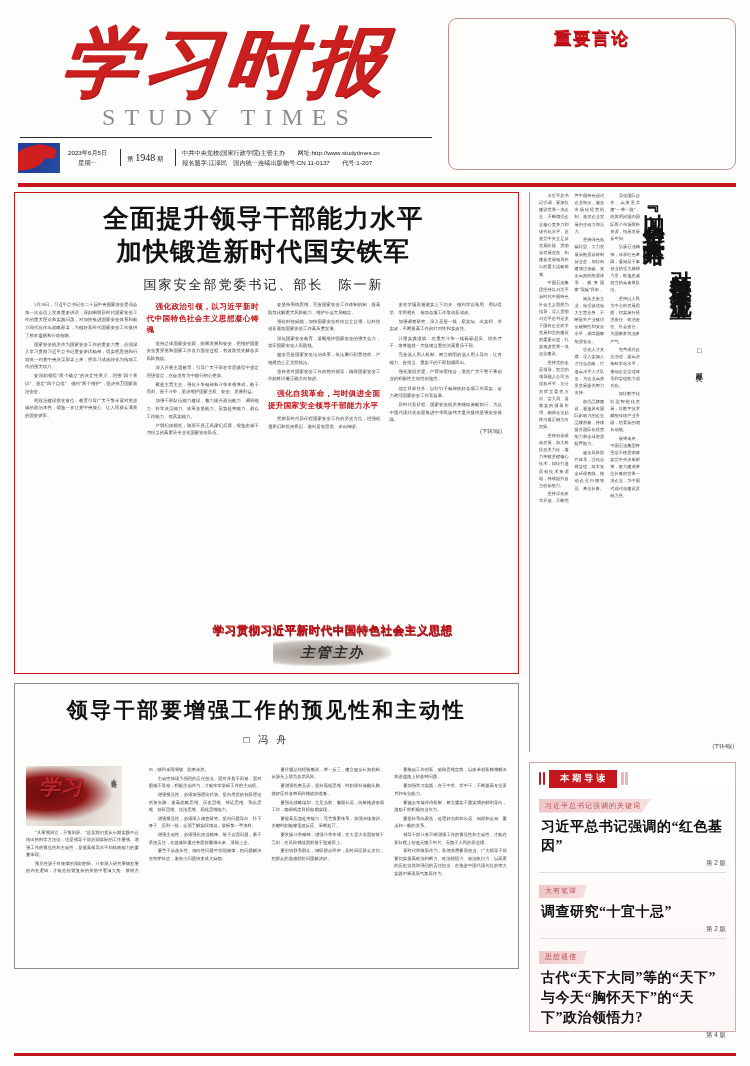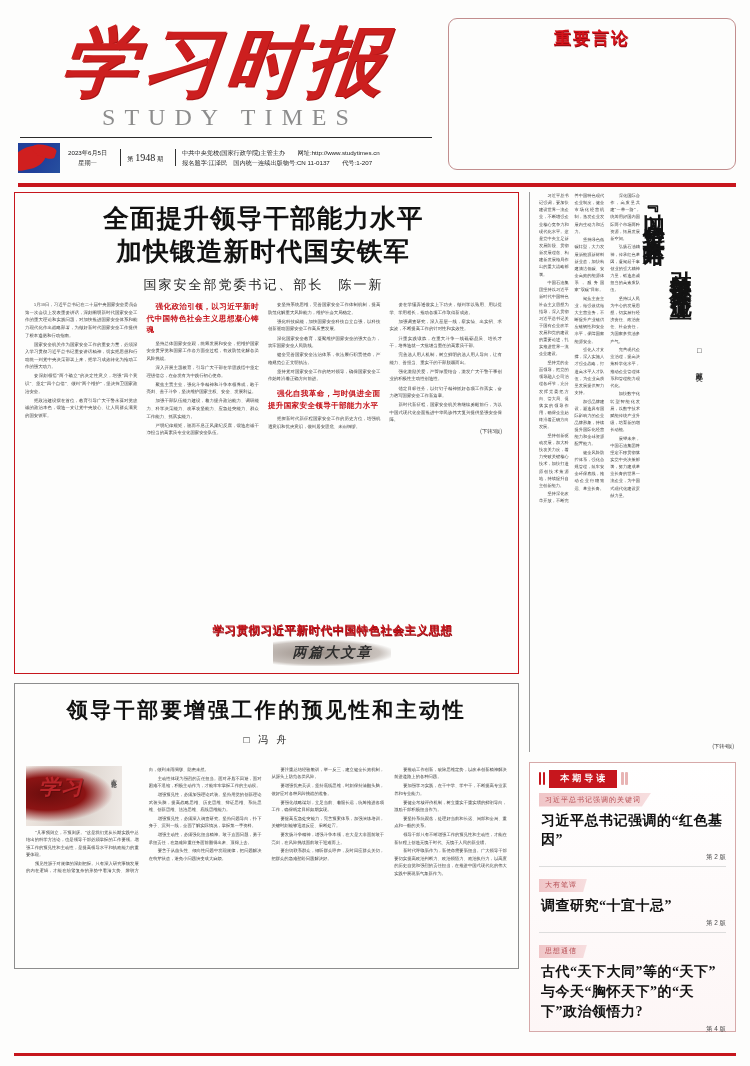--- a/index.html
+++ b/index.html
@@ -331,21 +331,21 @@
 
   
   .guide {
     margin-top: 10px;
     border: 1.1px solid #d6a9a9;
     padding: 7px 9px 8px 9px;
     background: linear-gradient(180deg,#fff 0%, #fdf6f6 100%);
     height: 270px;
   }
   .guide-head {
-    display: flex; align-items: center; 
+    display: flex; align-items: center; margin-bottom: 6px;
   }
   .guide-head .bars {
     display: flex; gap: 1.6px; margin-right: 4px;
   }
   .guide-head .bars i {
     display: block; width: 2.4px; height: 13px; background: #c6161d; border-radius: 1px;
   }
   .guide-label {
     background: #c6161d; color: #fff;
     font-family: "Liberation Sans", sans-serif;
@@ -463,21 +463,21 @@
           <p>注重实践锻炼，在重大斗争一线砥砺品质、增长才干，培养造就一大批堪当重任的高素质干部。</p>
           <p>完善选人用人机制，树立鲜明的选人用人导向，让有能力、善担当、重实干的干部脱颖而出。</p>
           <p>强化激励关爱，严管厚爱结合，激发广大干警干事创业的积极性主动性创造性。</p>
           <p>锚定目标任务，以钉钉子精神抓好各项工作落实，奋力谱写国家安全工作新篇章。</p>
           <p>新时代新征程，国家安全机关将继续勇毅前行，为以中国式现代化全面推进中华民族伟大复兴提供坚强安全保障。</p>
           <div class="jump-note">(下转3版)</div>
         </div>
         <div class="lead-banner">
           <div class="banner-text">学习贯彻习近平新时代中国特色社会主义思想</div>
           <div class="banner-seal">
-            <span>两篇大文章</span>
+            <span>主管主办</span>
           </div>
         </div>
       </div>
 
       <div class="second">
         <div class="second-h1">领导干部要增强工作的预见性和主动性</div>
         <div class="second-byline">□ 冯 舟</div>
         <div class="second-cols">
           <div class="xuexi-logo">
             <span class="lg">学习</span>

